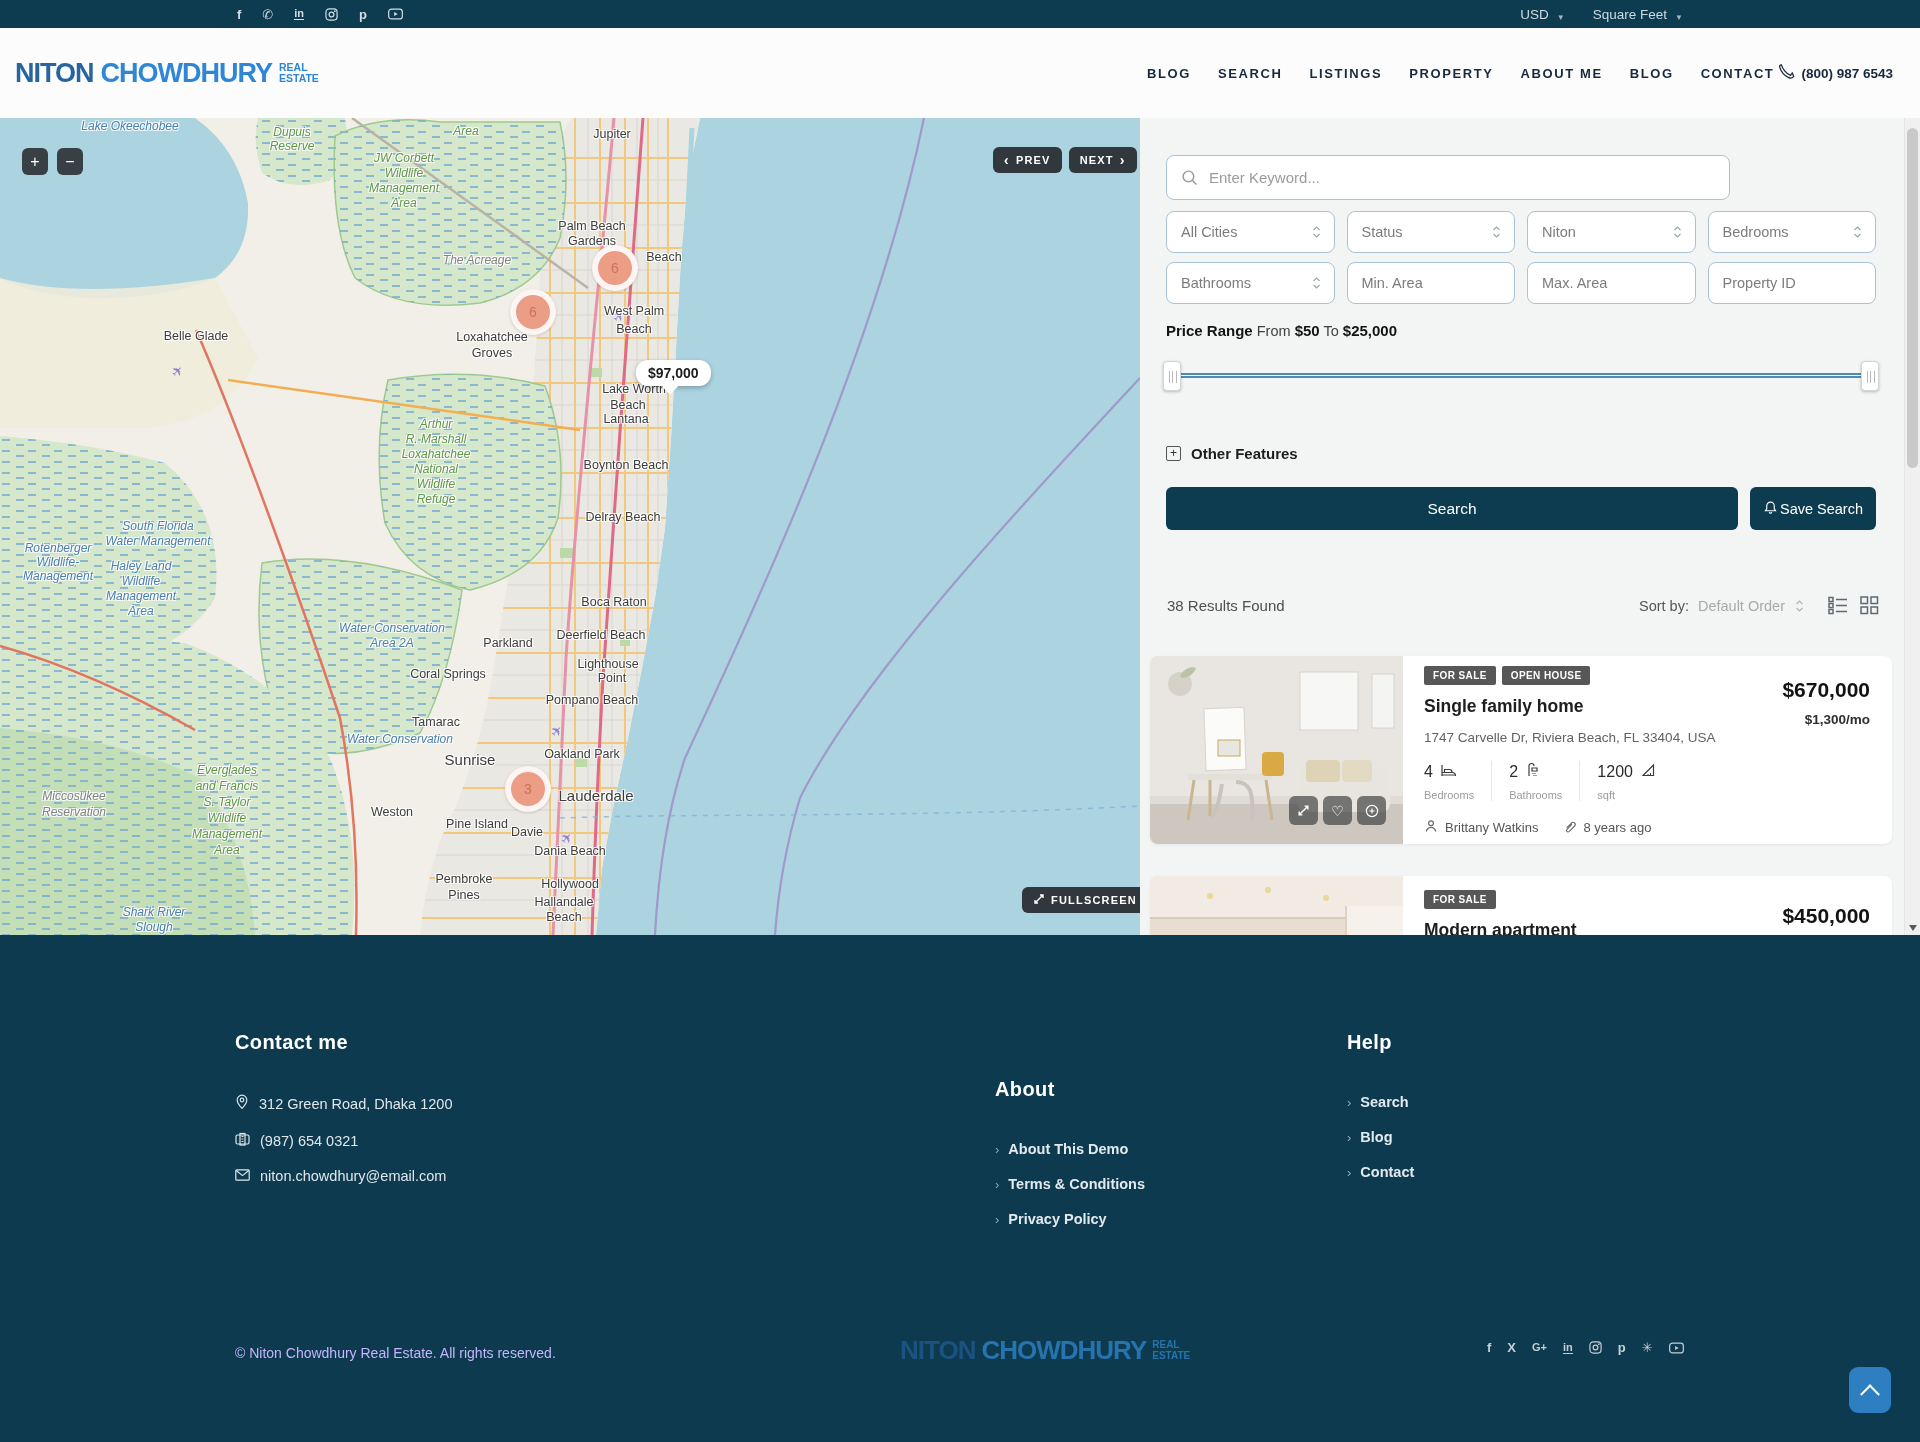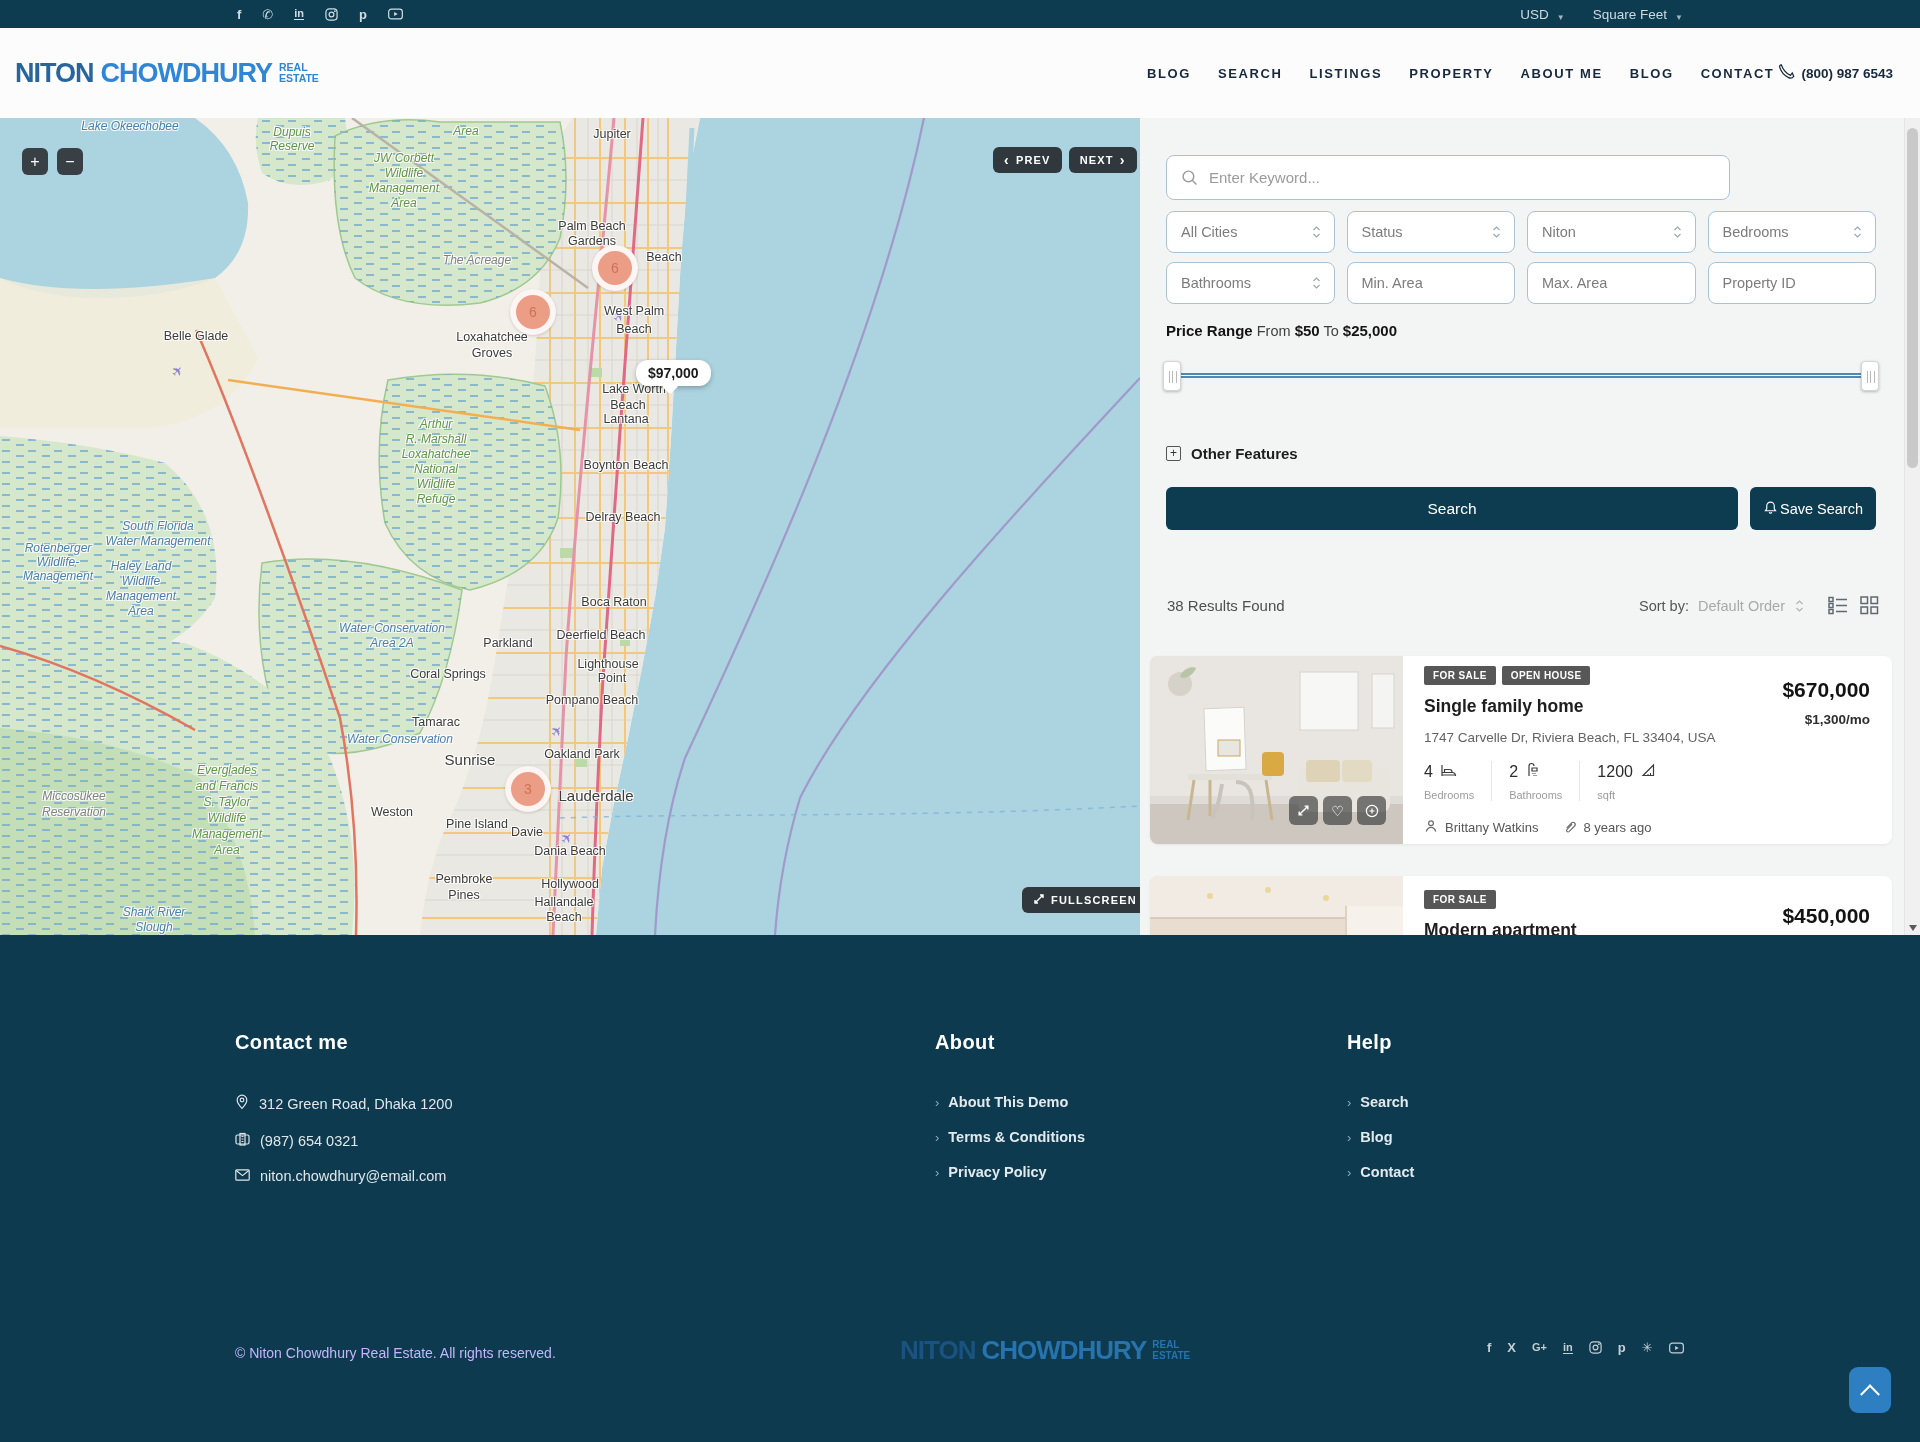--- a/index.html
+++ b/index.html
@@ -147,21 +147,21 @@
     border-left:1px solid #e4e4e4; cursor:pointer; }
   .pthumb { position:absolute; left:2px; top:10px; width:11px; height:340px; background:#c9c9c9;
     border-radius:6px; }
   .parrow { position:absolute; left:4px; bottom:4px; width:0; height:0;
     border-left:4px solid transparent; border-right:4px solid transparent; border-top:6px solid #5a5a5a; }
 
   
   .footer { position:absolute; top:935px; left:0; width:1920px; height:507px; background:#0d3a4e;
     color:#fff; }
   .fcol { position:absolute; top:96px; }
-  .fc1 { left:235px; } .fc2 { left:935px; } .fc3 { left:1347px; }
+  .fc1 { left:235px; } .fc2 { left:995px;margin-top:47px; } .fc3 { left:1347px; }
   .fhead { font-size:20px; font-weight:bold; letter-spacing:.4px; }
   .fitems { margin-top:40px; display:flex; flex-direction:column; gap:19px; }
   .fitem { display:flex; align-items:center; gap:10px; font-size:14.5px; color:#dfe7eb; }
   .flink { display:flex; align-items:center; gap:9px; font-size:14.5px; font-weight:bold;
     color:#e3eaee; cursor:pointer; }
   .flink .chev { color:#93aab5; font-size:13px; font-weight:normal; }
   .fbottom-copy { position:absolute; left:235px; top:410px; font-size:14px; color:#c4b5fd; }
   .flogo { position:absolute; left:900px; top:400px; display:flex; align-items:center; gap:6px; }
   .flogo .w1 { font-size:26px; font-weight:bold; letter-spacing:-1px; color:#1b5380; }
   .flogo .w2 { font-size:26px; font-weight:bold; letter-spacing:-1px; color:#2673ad; }

